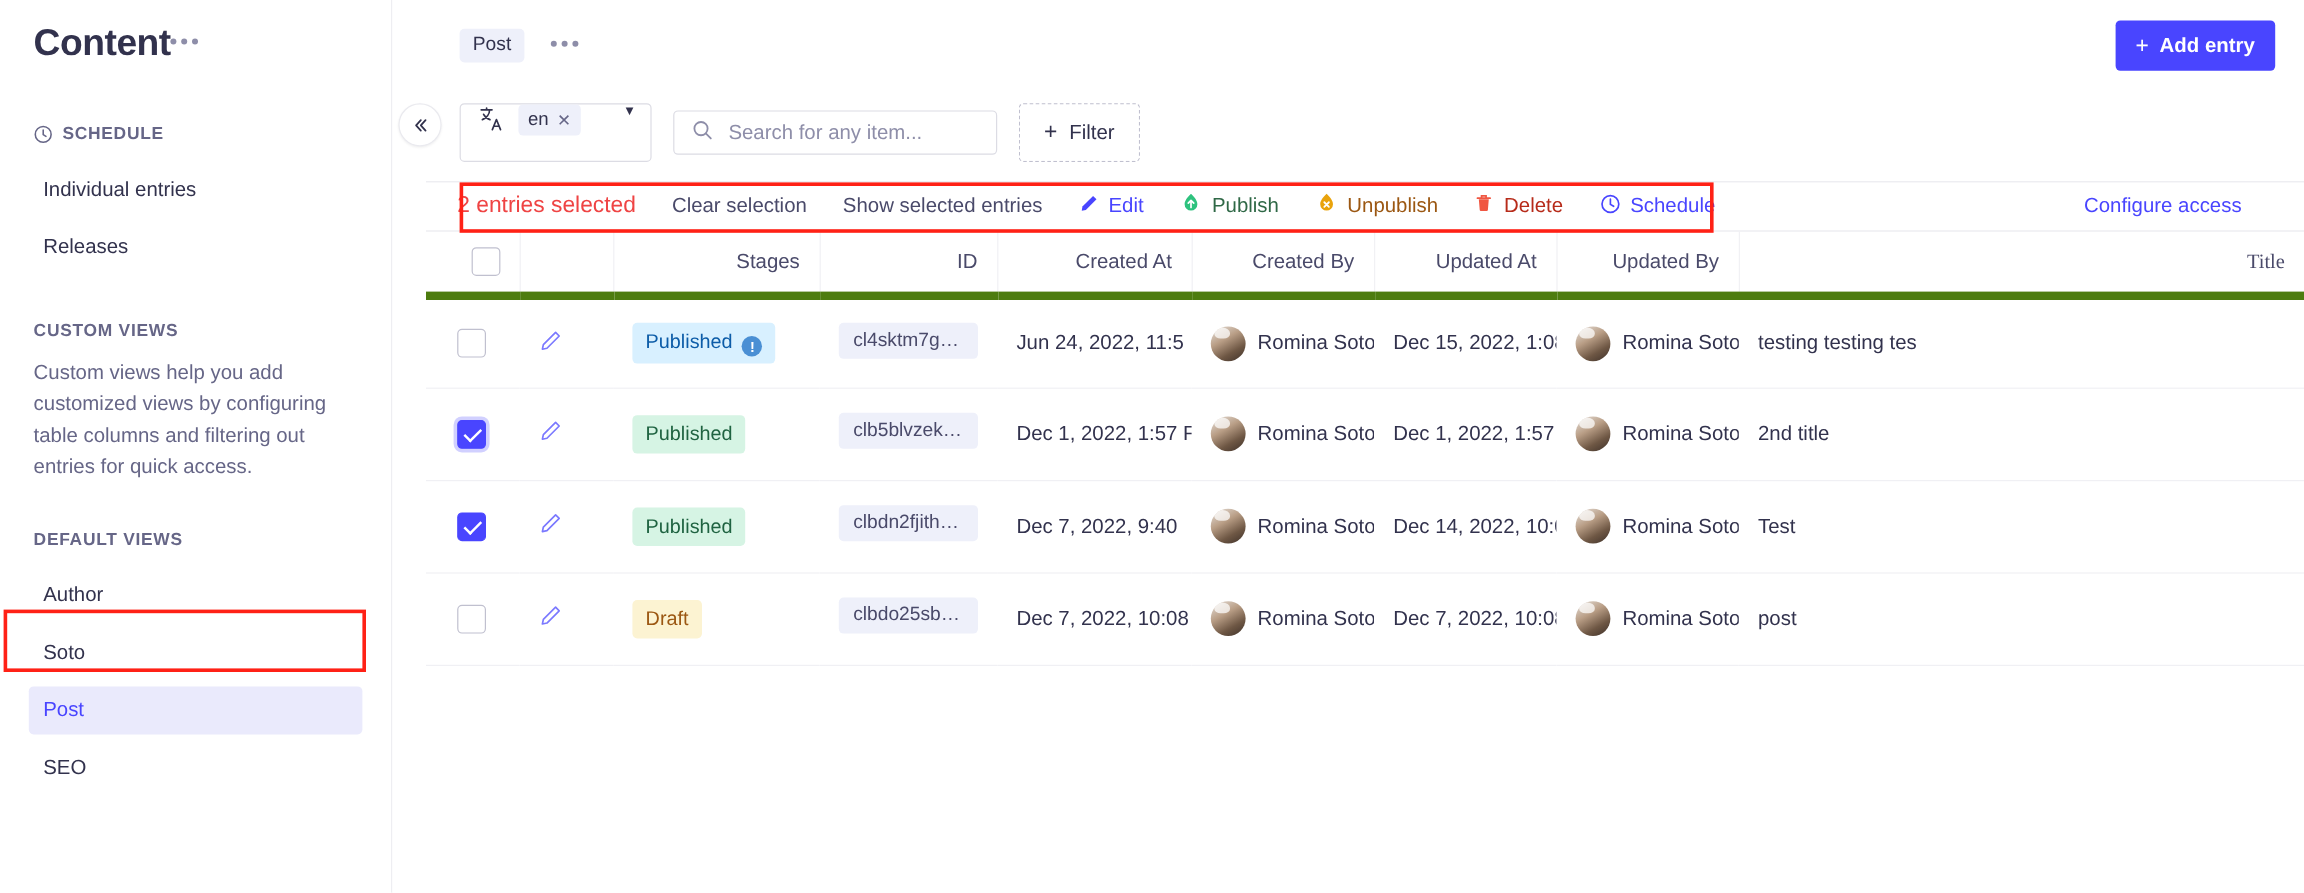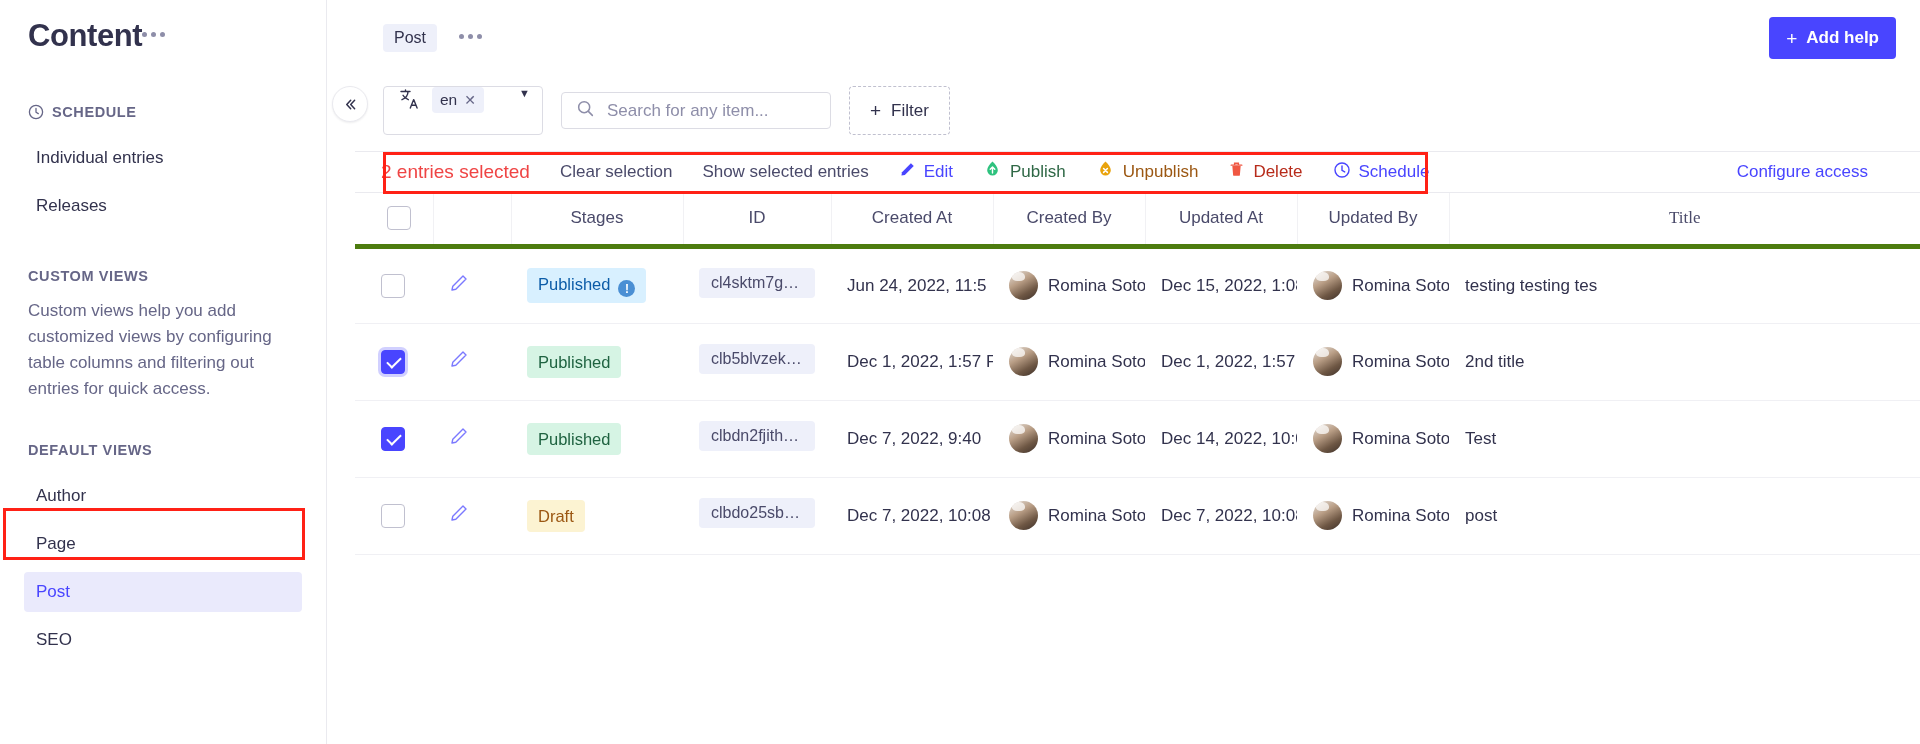--- a/index.html
+++ b/index.html
@@ -168,23 +168,23 @@
   #ann-bulk {
     position: absolute; left: 28px; top: 0px;
     width: 1045px; height: 42px; border: 3px solid #ff2116;
     z-index: 30; pointer-events: none;
   }
 
   
   .table-wrap { padding-left: 28px; }
   table { width: 100%; border-collapse: collapse; table-layout: fixed; }
   thead th {
-    text-align: center; font-size: 17px; font-weight: 400; color: #4a4a6a;
+    text-align: right; font-size: 17px; font-weight: 400; color: #4a4a6a;
     height: 53px; padding: 0 16px;
-    border-bottom: 5px solid #4d7c0f;
+    border-bottom: 7px solid #4d7c0f;
     border-right: 1px solid #f1f1f4;
     vertical-align: middle;
   }
   thead th:last-child { border-right: none; font-family: Liberation Serif, serif; }
   tbody td {
     height: 77px; padding: 0 16px;
     font-size: 17px; color: #32324d;
     border-bottom: 1px solid #f0f0f4;
     vertical-align: middle;
     white-space: nowrap; overflow: hidden;
@@ -286,21 +286,21 @@
     </div>
     <div class="custom-desc">Custom views help you add customized views by configuring table columns and filtering out entries for quick access.</div>
 
     <div class="section-label sec-default">
       <span>DEFAULT VIEWS</span>
     </div>
     <div class="nav-item first">
       <span>Author</span>
     </div>
     <div class="nav-item">
-      <span>Page</span>
+      <span>Soto</span>
     </div>
     <div class="nav-item active">
       <span>Post</span>
     </div>
     <div class="nav-item">
       <span>SEO</span>
     </div>
 
     <div class="ann-box" id="ann-post"></div>
   </aside>
@@ -311,21 +311,21 @@
       <div class="topbar-left">
         <span class="crumb-chip">Post</span>
         <span class="dots-icon">
             <i></i>
             <i></i>
             <i></i>
           </span>
       </div>
       <button class="add-entry-btn">
         <span class="plus-g">+</span>
-        <span>Add help</span>
+        <span>Add entry</span>
       </button>
     </div>
 
     <div class="filterbar">
       <div class="collapse-btn">
         <svg width="15" height="15" viewBox="0 0 16 16" fill="none">
           <path d="M8.2 3.4L4 8l4.2 4.6M12.4 3.4L8.2 8l4.2 4.6" stroke="#32324d" stroke-width="1.6" stroke-linecap="round" stroke-linejoin="round"></path>
         </svg>
       </div>
 

